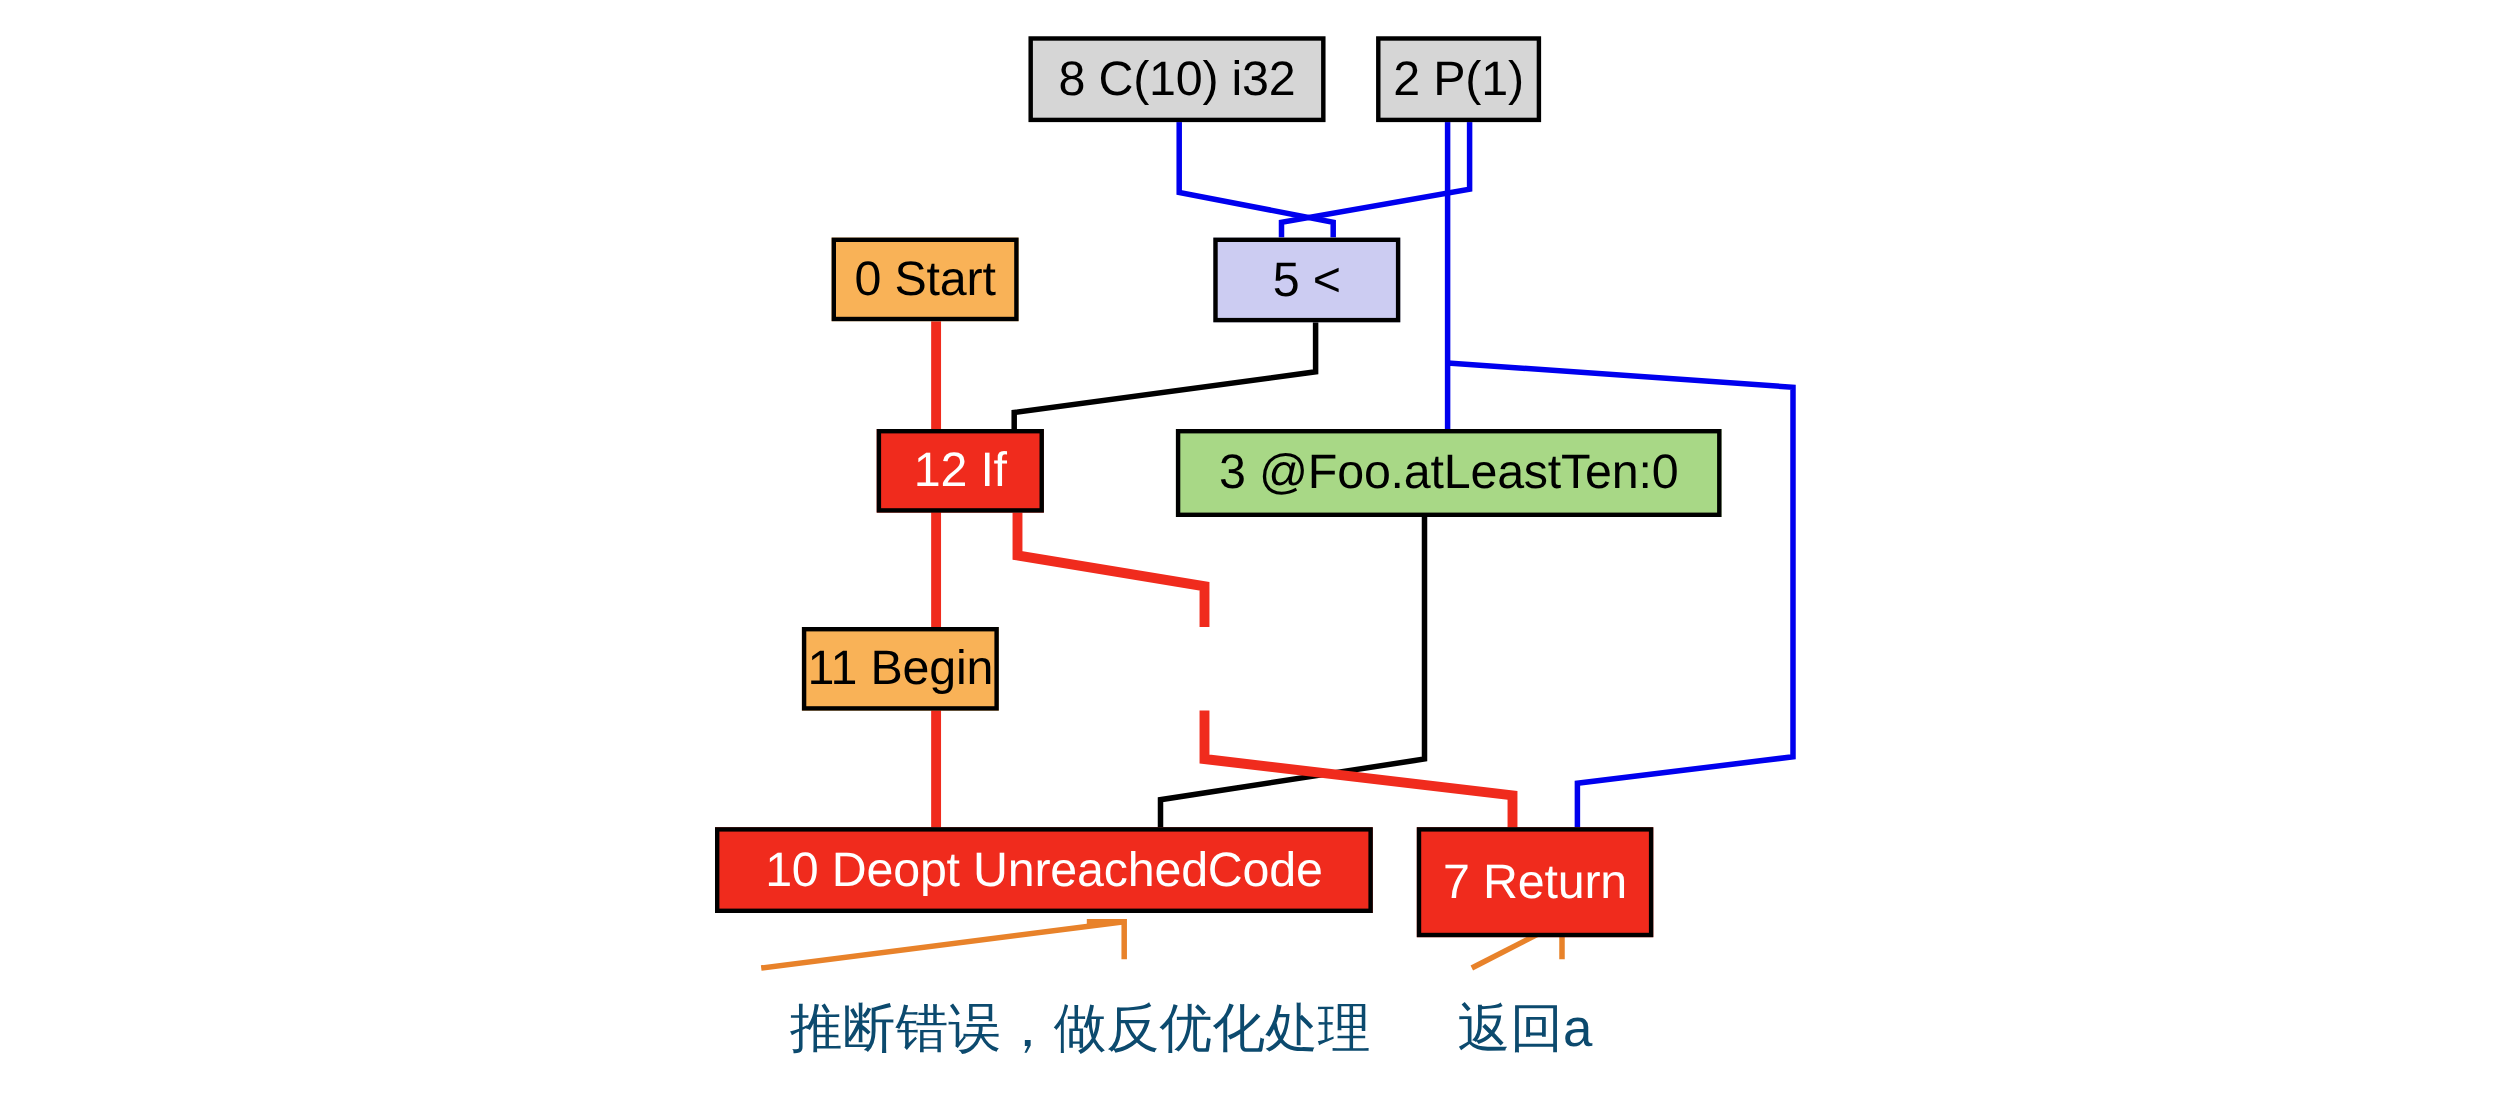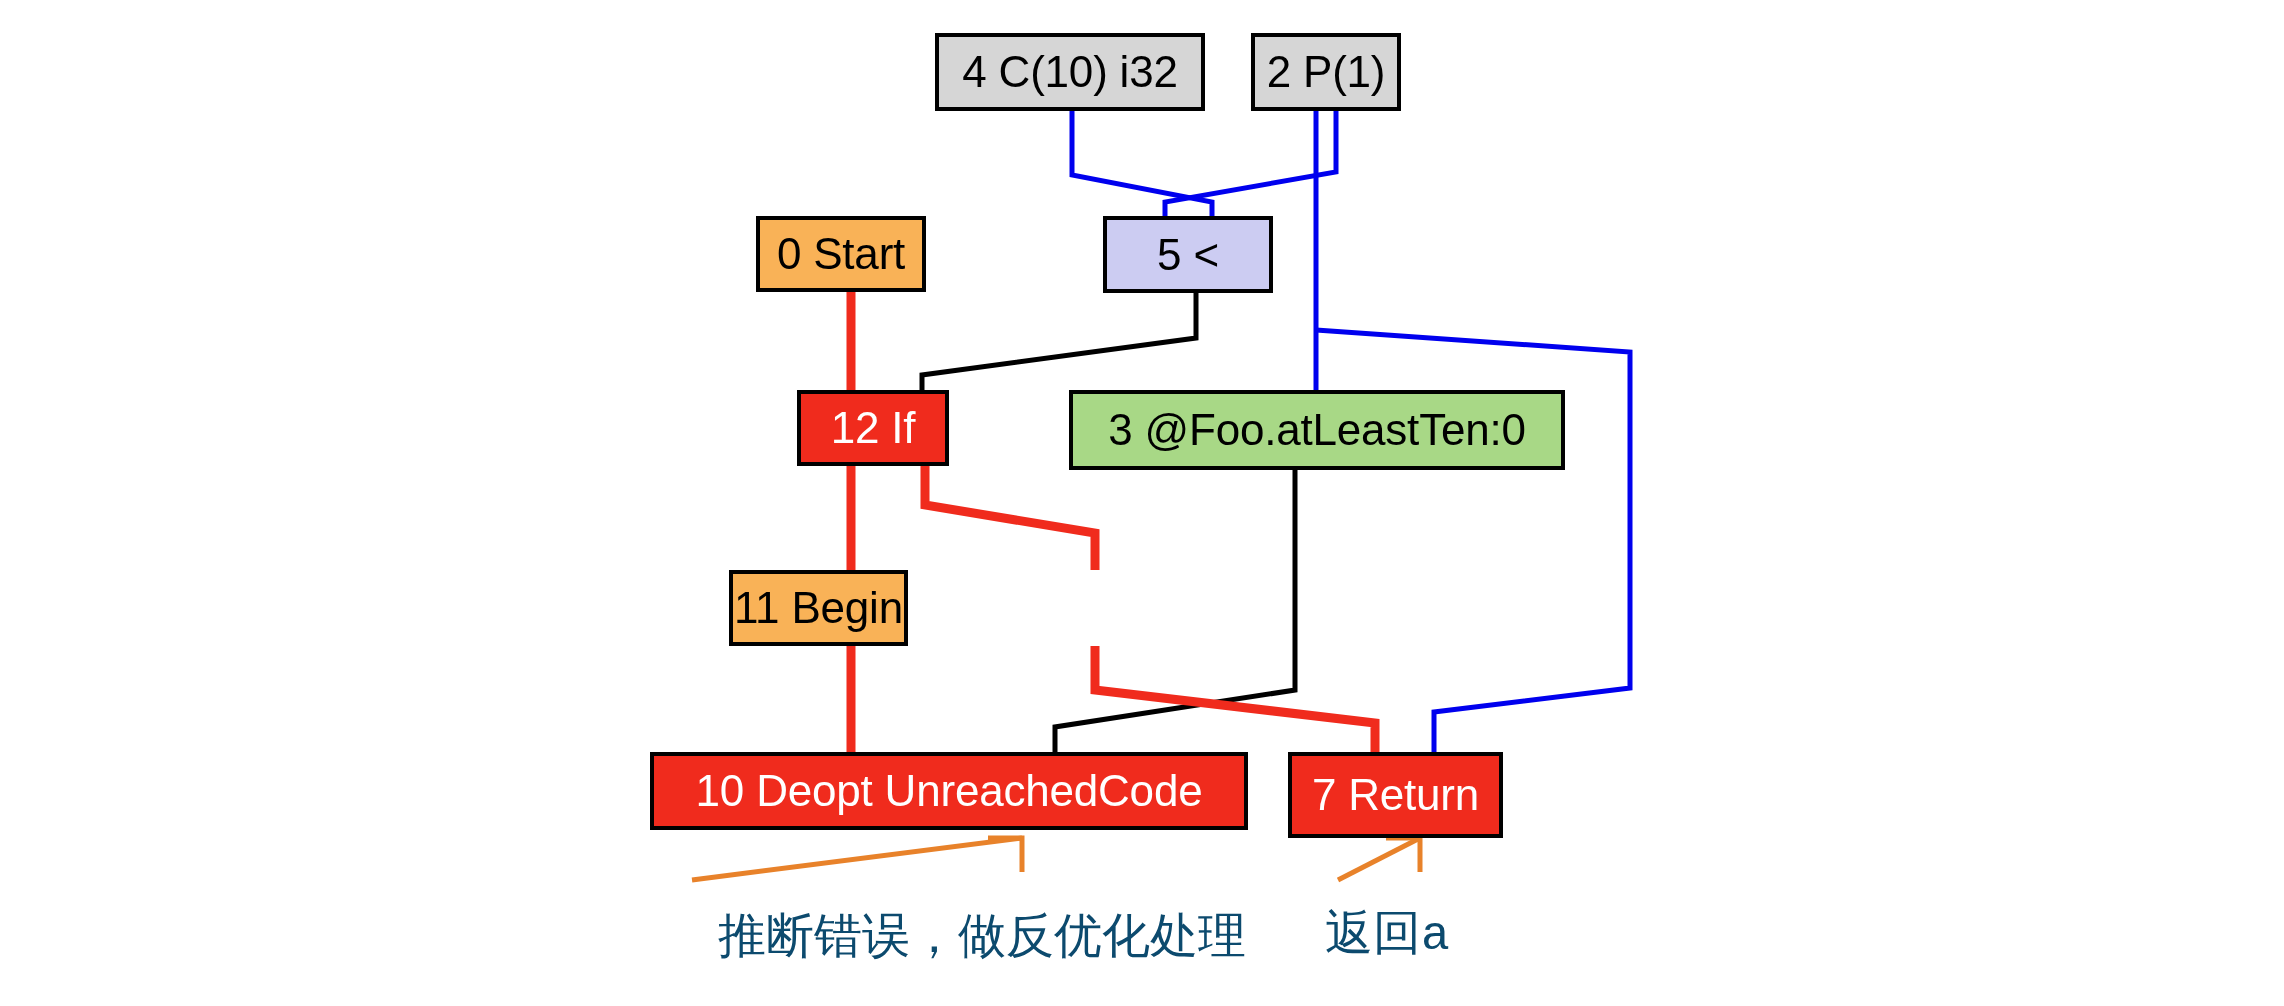--- a/index.html
+++ b/index.html
@@ -85,21 +85,21 @@
       <line x1="692" y1="880" x2="1022" y2="838" stroke="#e8822a" stroke-width="5"></line>
       <polyline points="988,838 1022,838 1022,872" fill="none" stroke="#e8822a" stroke-width="5"></polyline>
     </g>
     <g>
       <line x1="1338" y1="880" x2="1420" y2="838" stroke="#e8822a" stroke-width="5"></line>
       <polyline points="1386,838 1420,838 1420,872" fill="none" stroke="#e8822a" stroke-width="5"></polyline>
     </g>
   </svg>
 
   <div class="node n-gray" style="left:935px; top:33px; width:270px; height:78px;">
-    <span class="node-label">4 C(10) i32</span>
+    <span class="node-label">8 C(10) i32</span>
   </div>
 
   <div class="node n-gray" style="left:1251px; top:33px; width:150px; height:78px;align-items:center;">
     <span class="node-label">2 P(1)</span>
   </div>
 
   <div class="node n-orange" style="left:756px; top:216px; width:170px; height:76px;">
     <span class="node-label">0 Start</span>
   </div>
 
@@ -117,21 +117,21 @@
 
   <div class="node n-orange" style="left:729px; top:570px; width:179px; height:76px;">
     <span class="node-label">11 Begin</span>
   </div>
 
 
   <div class="node n-red" style="left:650px; top:752px; width:598px; height:78px;">
     <span class="node-label">10 Deopt UnreachedCode</span>
   </div>
 
-  <div class="node n-red" style="left:1288px; top:752px; width:215px; height:86px;text-align:right;">
+  <div class="node n-red" style="left:1288px; top:752px; width:215px; height:100px;text-align:right;">
     <span class="node-label">7 Return</span>
   </div>
 
   <div class="annotation" style="left:718px; top:912px;">推断错误，做反优化处理</div>
 
-  <div class="annotation" style="left:1325px; top:912px;font-family:Liberation Mono, monospace;">返回a</div>
+  <div class="annotation" style="left:1325px; top:912px;">返回a</div>
 
 </div>
 
 </body></html>

